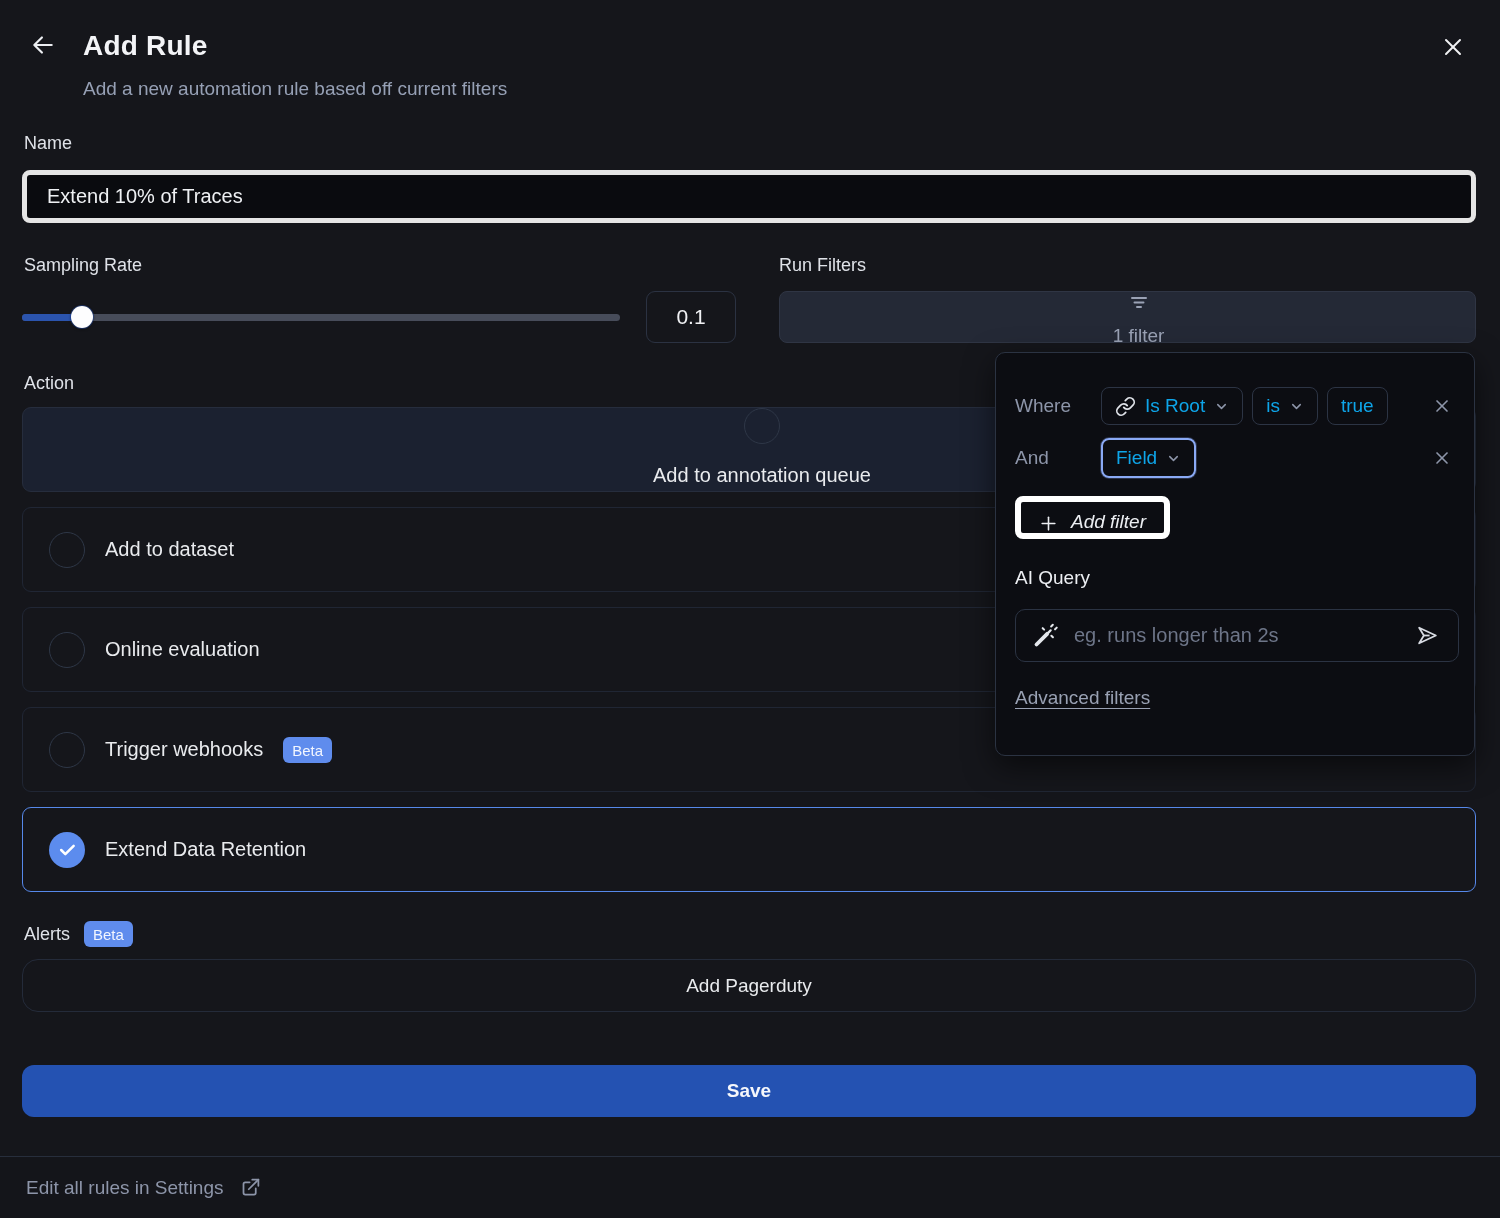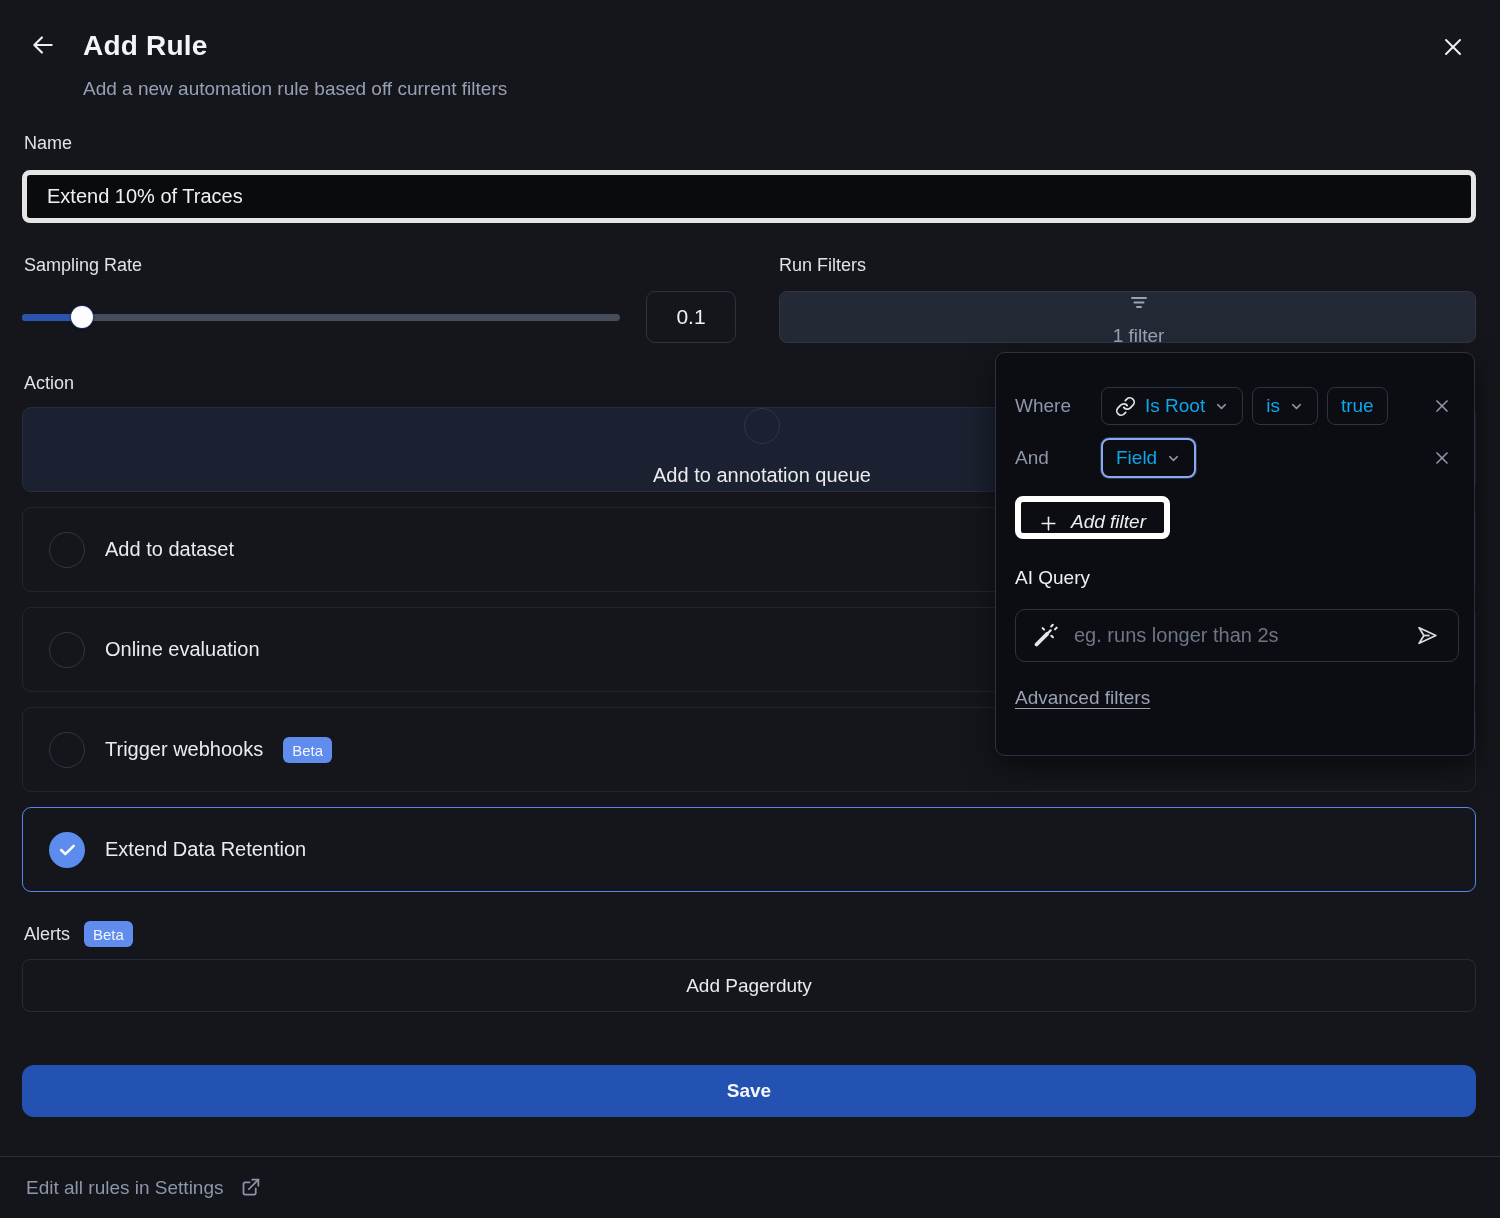--- a/index.html
+++ b/index.html
@@ -65,21 +65,21 @@
   .radio.checked { border:none; background:#5c8cee; display:flex; align-items:center; justify-content:center; }
   .option-label { font-size:20px; color:#e9ebee; }
   .beta-badge {
     background:#5f8ced; color:#f2f6ff; font-size:15px; line-height:1;
     padding:6px 9px 5px; border-radius:6px; display:inline-block;
   }
 
   
   .alerts-head { display:flex; align-items:center; gap:14px; margin:29px 0 12px 24px; }
   .pagerduty-btn {
-    margin:0 24px 0 22px; width:1454px; height:53px; border:1px solid #242b3a; border-radius:8px;
+    margin:0 24px 0 22px; width:1454px; height:53px; border:1px solid #242b3a; border-radius:16px;
     background:transparent; color:#e9ebee; font-size:19px; font-family:inherit; cursor:pointer;
     display:flex; align-items:center; justify-content:center;
   }
 
   
   .save-btn {
     margin:53px 24px 0 22px; width:1454px; height:52px; background:#2452b2; border:none; border-radius:12px;
     color:#f5f7fb; font-size:19px; font-weight:600; font-family:inherit; cursor:pointer;
     display:flex; align-items:center; justify-content:center;
   }

